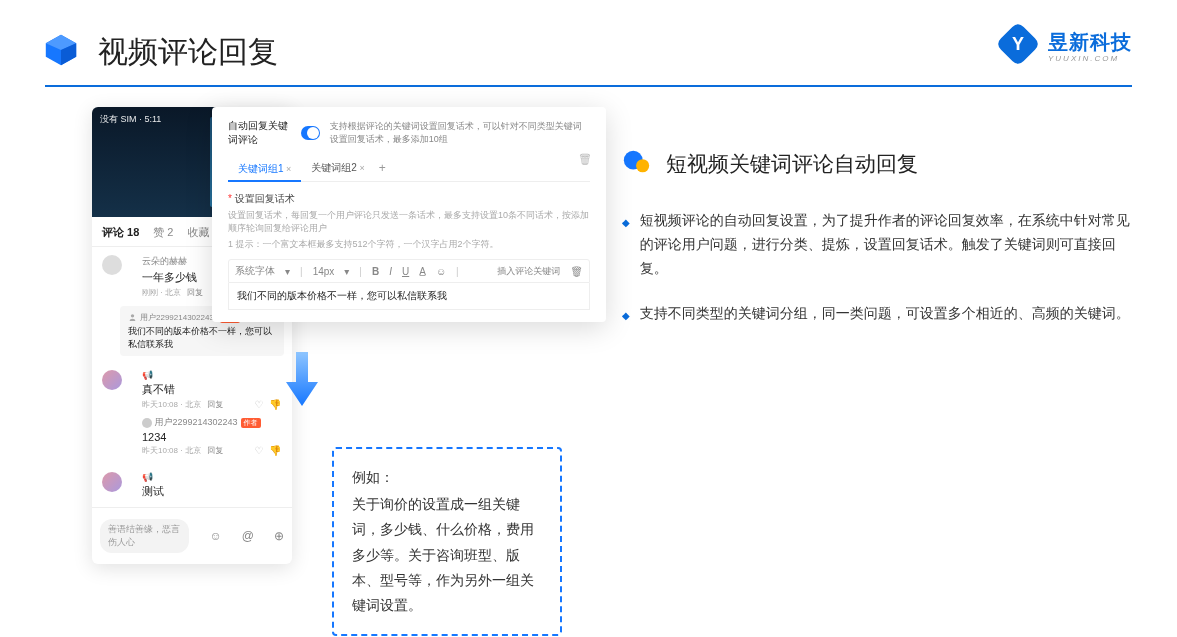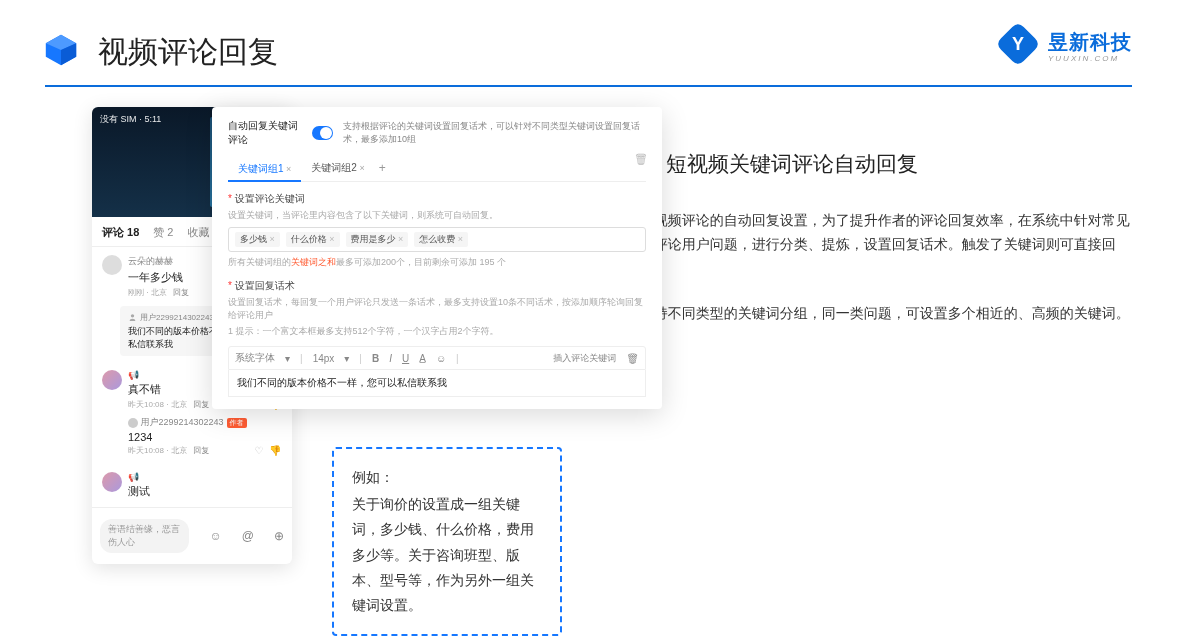--- a/index.html
+++ b/index.html
@@ -22,40 +22,40 @@
 .left-col { width: 500px; position: relative; }
 .right-col { flex: 1; padding-top: 40px; }
 
 
 .mobile-panel { position: absolute; left: 0; top: 0; width: 200px; background: #fff; border-radius: 6px; box-shadow: 0 4px 20px rgba(0,0,0,.12); overflow: hidden; font-size: 10px; }
 .mobile-top { height: 110px; background: linear-gradient(180deg,#0a1828,#143048); position: relative; color: #fff; padding: 6px 8px; font-size: 9px; }
 .mobile-top .status { opacity: .9; }
 .mobile-top .scene { position: absolute; right: 12px; top: 10px; width: 70px; height: 90px; background: linear-gradient(160deg,#1b4f73,#2a7aa8); border-radius: 2px; }
 .mobile-tabs { display: flex; gap: 14px; padding: 8px 10px 6px; font-size: 11px; color: #888; border-bottom: 1px solid #eee; }
 .mobile-tabs .act { color: #222; font-weight: 600; }
-.comment-item { padding: 8px 10px; display: flex; gap: 6px; }
+.comment-item { padding: 8px 10px; display: flex; gap: 20px; }
 .avatar { width: 20px; height: 20px; border-radius: 50%; background: #ddd; flex-shrink: 0; }
 .avatar.img { background: linear-gradient(135deg,#d9a,#a9d); }
 .c-body { flex: 1; font-size: 9px; color: #555; }
 .c-name { color: #888; font-size: 9px; }
 .c-text { color: #222; margin-top: 2px; font-size: 11px; }
 .c-meta { color: #aaa; font-size: 8px; margin-top: 2px; display: flex; gap: 6px; }
 .c-meta .reply { color: #888; }
 .heart { color: #bbb; font-size: 10px; }
 .author-tag { display: inline-block; background: #ff5c33; color: #fff; font-size: 7px; padding: 0 3px; border-radius: 2px; margin-left: 3px; }
 .reply-bubble { margin: 0 8px 6px 28px; background: #f6f6f6; border-radius: 4px; padding: 6px 8px; font-size: 9px; }
 .reply-bubble .rn { color: #888; font-size: 8px; display: flex; align-items: center; gap: 3px; }
 .reply-bubble .rn svg { width: 9px; height: 9px; fill: #aaa; }
 .reply-bubble .rt { color: #222; margin-top: 2px; line-height: 1.4; }
 .input-bar { display: flex; align-items: center; padding: 11px 8px; border-top: 1px solid #eee; gap: 20px; }
 .input-field { flex: 1; background: #f3f3f3; border-radius: 12px; padding: 4px 8px; color: #999; font-size: 9px; }
 .input-ic { color: #888; font-size: 12px; }
 
 
-.settings-panel { position: absolute; left: 120px; top: 0; width: 450px; background: #fff; border-radius: 4px; box-shadow: 0 6px 28px rgba(0,0,0,.15); padding: 12px 16px; font-size: 10px; color: #555; z-index: 3; }
+.settings-panel { position: absolute; left: 120px; top: 0; width: 394px; background: #fff; border-radius: 4px; box-shadow: 0 6px 28px rgba(0,0,0,.15); padding: 12px 16px; font-size: 10px; color: #555; z-index: 3; }
 .sp-row1 { display: flex; align-items: center; gap: 10px; font-size: 10px; }
 .sp-label { color: #222; font-weight: 500; }
 .toggle { width: 26px; height: 14px; background: #1677ff; border-radius: 7px; position: relative; }
 .toggle::after { content: ""; position: absolute; right: 1px; top: 1px; width: 12px; height: 12px; background: #fff; border-radius: 50%; }
 .sp-desc { color: #888; font-size: 9px; }
 .sp-tabs { display: flex; margin-top: 10px; border-bottom: 1px solid #eee; padding-bottom: 2px; align-items: center; }
 .sp-tab { padding: 4px 10px; font-size: 10px; color: #555; }
 .sp-tab.active { color: #1677ff; border-bottom: 2px solid #1677ff; margin-bottom: -3px; }
 .sp-tab.close::after { content: " ×"; color:#aaa; font-size:9px;}
 .sp-add { color: #999; font-size: 12px; margin-left: 4px; }
@@ -128,33 +128,20 @@
         <span class="toggle"></span>
         <span class="sp-desc">支持根据评论的关键词设置回复话术，可以针对不同类型关键词设置回复话术，最多添加10组</span>
       </div>
       <div class="sp-tabs">
         <span class="sp-tab active close">关键词组1</span>
         <span class="sp-tab close">关键词组2</span>
         <span class="sp-add">+</span>
       </div>
       <span class="trash-ic">🗑</span>
       <div class="sp-sec">
-        <div class="lbl">设置评论关键词</div>
-        <div class="hint">设置关键词，当评论里内容包含了以下关键词，则系统可自动回复。</div>
-        <div class="tags-box">
-          <span class="tag">多少钱</span>
-          <span class="tag">什么价格</span>
-          <span class="tag">费用是多少</span>
-          <span class="tag">怎么收费</span>
-        </div>
-        <div class="tags-hint">
-          <span>所有关键词组的</span><span class="r">关键词之和</span><span>最多可添加200个，目前剩余可添加 195 个</span>
-        </div>
-      </div>
-      <div class="sp-sec">
         <div class="lbl">设置回复话术</div>
         <div class="hint">设置回复话术，每回复一个用户评论只发送一条话术，最多支持设置10条不同话术，按添加顺序轮询回复给评论用户</div>
         <div class="hint">1 提示：一个富文本框最多支持512个字符，一个汉字占用2个字符。</div>
         <div class="toolbar">
           <span>系统字体</span>
             <span>▾</span>
           <span class="sep">|</span>
           <span>14px</span>
             <span>▾</span>
           <span class="sep">|</span>

